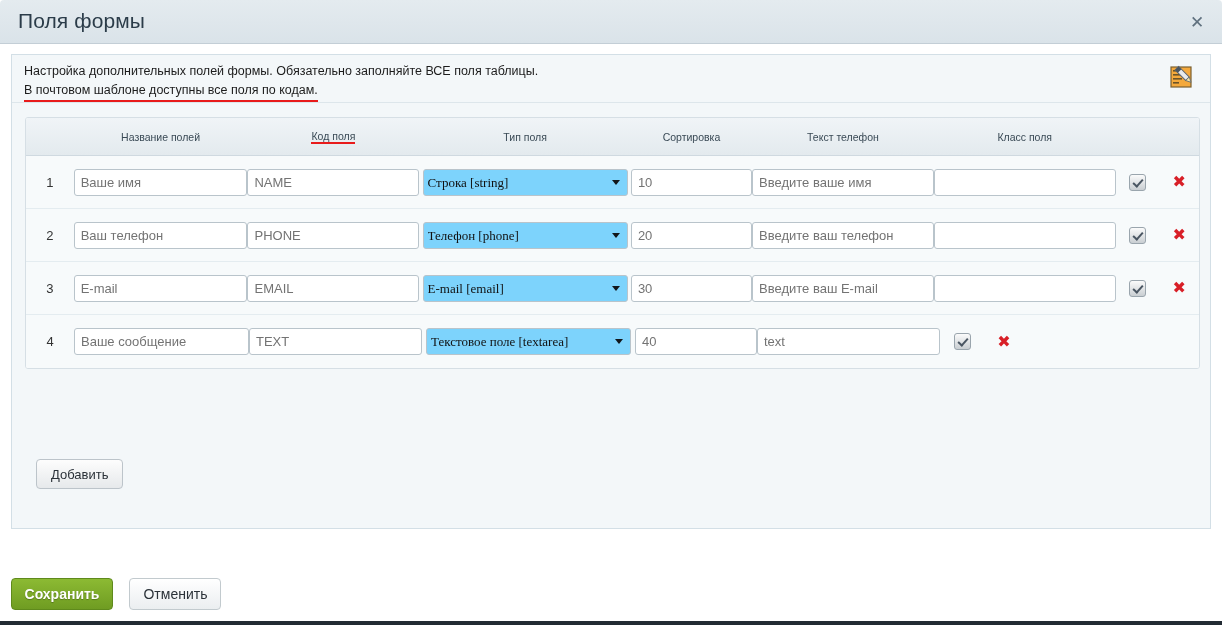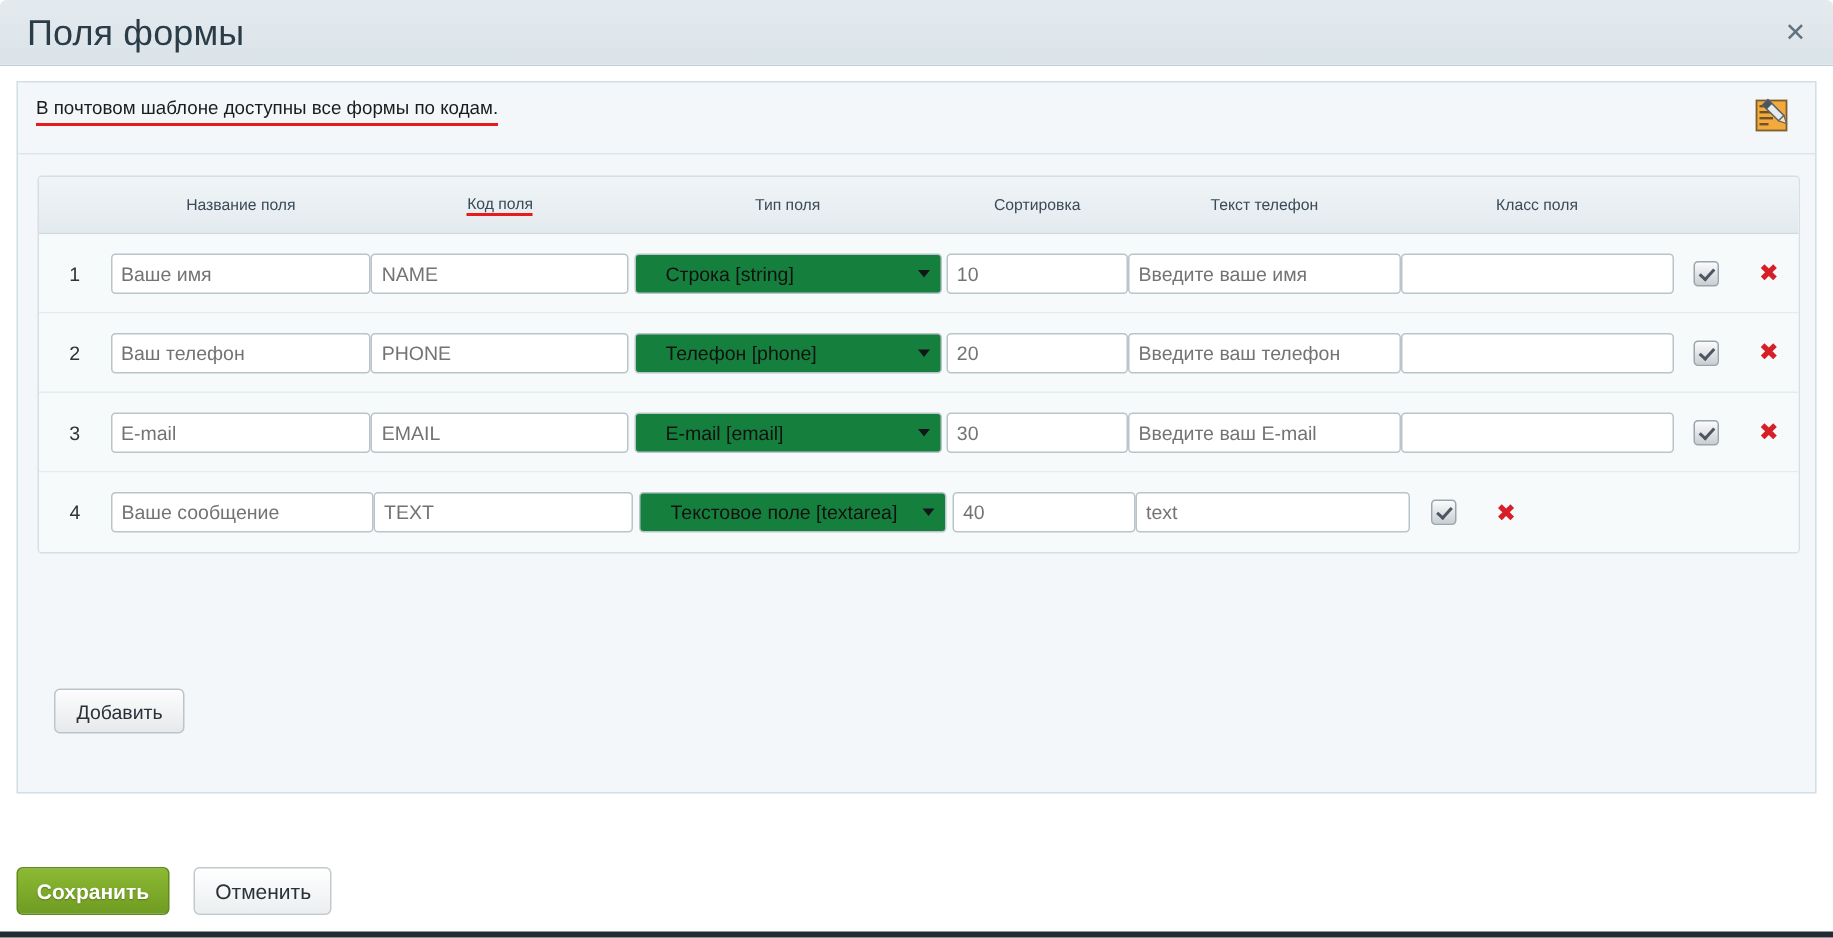--- a/index.html
+++ b/index.html
@@ -23,21 +23,21 @@
     position: relative;
     height: 44px;
     background: linear-gradient(to bottom, #e4ebef 0%, #dae3e9 100%);
     border-bottom: 1px solid #c3ced6;
     border-top-left-radius: 4px;
     border-top-right-radius: 4px;
   }
   .titlebar-title {
     position: absolute;
     left: 18px; top: 9px;
-    font-size: 24px;
+    font-size: 21px;
     color: #2b3c49;
     font-weight: normal;
     letter-spacing: .1px;
   }
   .titlebar-close {
     position: absolute;
     right: 14px; top: 12px;
     width: 22px; height: 22px;
     font-size: 17px;
     line-height: 20px;
@@ -164,25 +164,25 @@
   .i-code  { width: 164px; }
   .i-sort  { width: 110px; }
   .i-err   { width: 168px; }
   .i-class { width: 168px; }
 
   select.sel {
     width: 205px;
     height: 27px;
     border: 1px solid #b9c4cb;
     border-radius: 3px;
-    background: #15803d;
+    background: #7dd3fc;
     font-size: 13px;
-    font-family: Liberation Sans, sans-serif;
+    font-family: Liberation Serif, serif;
     color: #111;
-    padding: 0 20px;
+    padding: 0 4px;
     outline: none;
     -webkit-appearance: none;
     appearance: none;
   }
   .sel-wrap { position: relative; width: 205px; }
   .sel-arrow {
     position: absolute;
     right: 8px; top: 11px;
     width: 0; height: 0;
     border-left: 4px solid transparent;
@@ -279,21 +279,22 @@
 
   <div class="titlebar">
     <div class="titlebar-title">Поля формы</div>
     <div class="titlebar-close">✕</div>
   </div>
 
   <div class="win-body">
     <div class="panel">
 
       <div class="notice">
-        <div class="notice-line2">В почтовом шаблоне доступны все формы по кодам.</div>
+        <div class="notice-line1">Настройка дополнительных полей формы. Обязательно заполняйте ВСЕ поля таблицы.</div>
+        <div class="notice-line2">В почтовом шаблоне доступны все поля по кодам.</div>
         <div class="edit-icon-box">
           <svg width="28" height="28" viewBox="0 0 28 28">
             <rect x="3" y="4" width="20" height="20" fill="#f4a93c" stroke="#7a6030" stroke-width="1.2"></rect>
             <rect x="5" y="7" width="9" height="1.6" fill="#6b5428"></rect>
             <rect x="5" y="11" width="9" height="1.6" fill="#6b5428"></rect>
             <rect x="5" y="15" width="9" height="1.6" fill="#6b5428"></rect>
             <rect x="5" y="19" width="6" height="1.6" fill="#6b5428"></rect>
             <g transform="rotate(-45 17 14)">
               <rect x="15" y="2" width="5" height="15" fill="#e8eaec" stroke="#5b6570" stroke-width="1"></rect>
               <rect x="15" y="2" width="5" height="4" fill="#4a5560"></rect>
@@ -302,21 +303,21 @@
           </svg>
         </div>
       </div>
 
       <div class="grid-wrap">
         <div class="grid">
 
           <div class="grid-head">
             <div class="cell c-num"></div>
             <div class="cell c-name">
-              <span>Название поля</span>
+              <span>Название полей</span>
             </div>
             <div class="cell c-code">
               <span class="hl-underline">Код поля</span>
             </div>
             <div class="cell c-type">
               <span>Тип поля</span>
             </div>
             <div class="cell c-sort">
               <span>Сортировка</span>
             </div>

